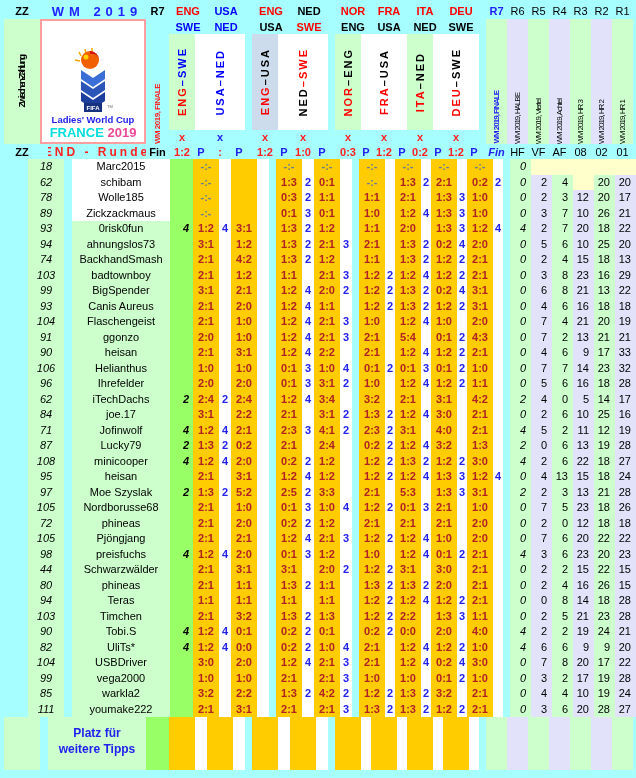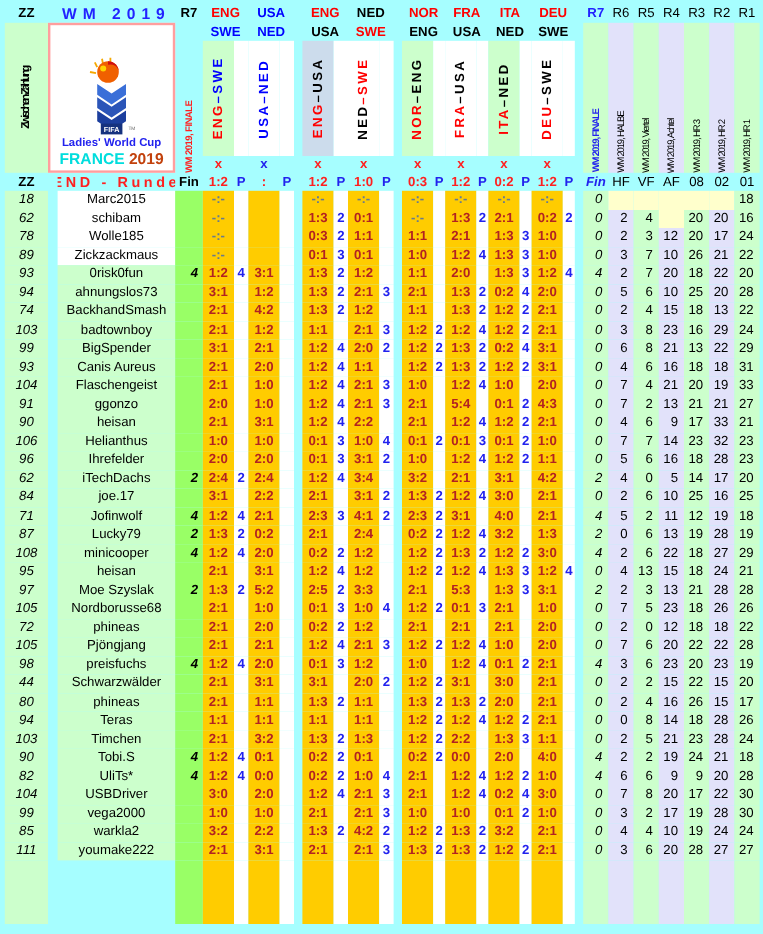--- a/index.html
+++ b/index.html
@@ -29,21 +29,21 @@
   .rotsmall.finR{font-weight:bold;color:#2222ee;}
   .wcell{background:#ffffff;}
   .rgrn{background:#ccffcc;} .rlav{background:#e2e2fa;}
   .xmark{font-size:11px;}
   .res{color:#ff2020;}
   .pp{color:#2222ee;}
   .endrunde{color:#ff2020;font-size:12px;letter-spacing:3px;}
   .finr5{color:#2222ee;font-style:italic;}
   .rlabel{font-weight:normal;}
   
-  .row{height:15.5px;}
+  .row{height:15.5px;margin-left:24px;}
   .row > div{line-height:15.5px;height:15.5px;box-sizing:border-box;overflow:hidden;white-space:nowrap;font-size:11px;}
   .c{text-align:center;}
   .gap{background:transparent;}
   .zz{background:#ccffcc;font-style:italic;}
   .name{background:#ccffcc;font-weight:normal;}
   .name.white{background:#ffffff;}
   .finc{background:#99ff66;font-weight:bold;font-style:italic;text-align:right;padding-right:4px;}
   .score{background:#ffcc00;color:#b22222;font-weight:bold;}
   .score.notip{color:#697b8d;}
   .pts{background:#ffffff;color:#2222ee;font-weight:bold;font-size:10px;}
@@ -54,21 +54,21 @@
   
   .footer > div{height:53px;box-sizing:border-box;}
   .fgrn{background:#ccffcc;} .ffin{background:#99ff66;} .fsc{background:#ffcc00;} .fw{background:#ffffff;}
   .note{display:flex;flex-direction:column;align-items:center;padding-top:9px;color:#2222ee;font-weight:bold;font-size:12px;line-height:1.3;}
   
   .logo-box{background:#ffffff;border:2px solid #ff9e9e;display:flex;flex-direction:column;align-items:center;justify-content:flex-end;padding:2px 0;box-sizing:border-box;}
   .trophy{width:44px;height:66px;}
   .logo-sub{color:#2222ee;font-weight:bold;font-size:9.5px;white-space:nowrap;}
   .logo-country{font-size:13px;font-weight:bold;white-space:nowrap;}
   .logo-country .fr{color:#00dddd;}
-  .logo-country .yr{color:#c2410c;}
+  .logo-country .yr{color:#ec4899;}
 </style>
 </head>
 <body>
 
 <div class="grid header">
 
   <div class="hcell" style="grid-column:2;grid-row:1">ZZ</div>
   <div class="hcell title" style="grid-column:4;grid-row:1">WM 2019</div>
   <div class="hcell" style="grid-column:5;grid-row:1">R7</div>
   <div class="hcell" style="grid-area: 1 / 6 / auto / 8; color: rgb(255, 0, 0);">ENG</div>
@@ -1438,20 +1438,24 @@
       <div class="c rc lav">20</div>
       <div class="c rc grn">28</div>
       <div class="c rc lav">27</div>
       <div class="c rc grn">27</div>
       <div class="gap"></div>
     </div>
   </div>
 
 <div class="grid footer">
   <div style="grid-column:2" class="fgrn"></div>
+  <div style="grid-column:4" class="fgrn note">
+    <div>Platz für</div>
+    <div>weitere Tipps</div>
+  </div>
   <div style="grid-column:5" class="ffin"></div>
   <div style="grid-column:6" class="fsc"></div>
   <div style="grid-column:7" class="fw"></div>
   <div style="grid-column:8" class="fsc"></div>
   <div style="grid-column:9" class="fw"></div>
   <div style="grid-column:11" class="fsc"></div>
   <div style="grid-column:12" class="fw"></div>
   <div style="grid-column:13" class="fsc"></div>
   <div style="grid-column:14" class="fw"></div>
   <div style="grid-column:16" class="fsc"></div>

